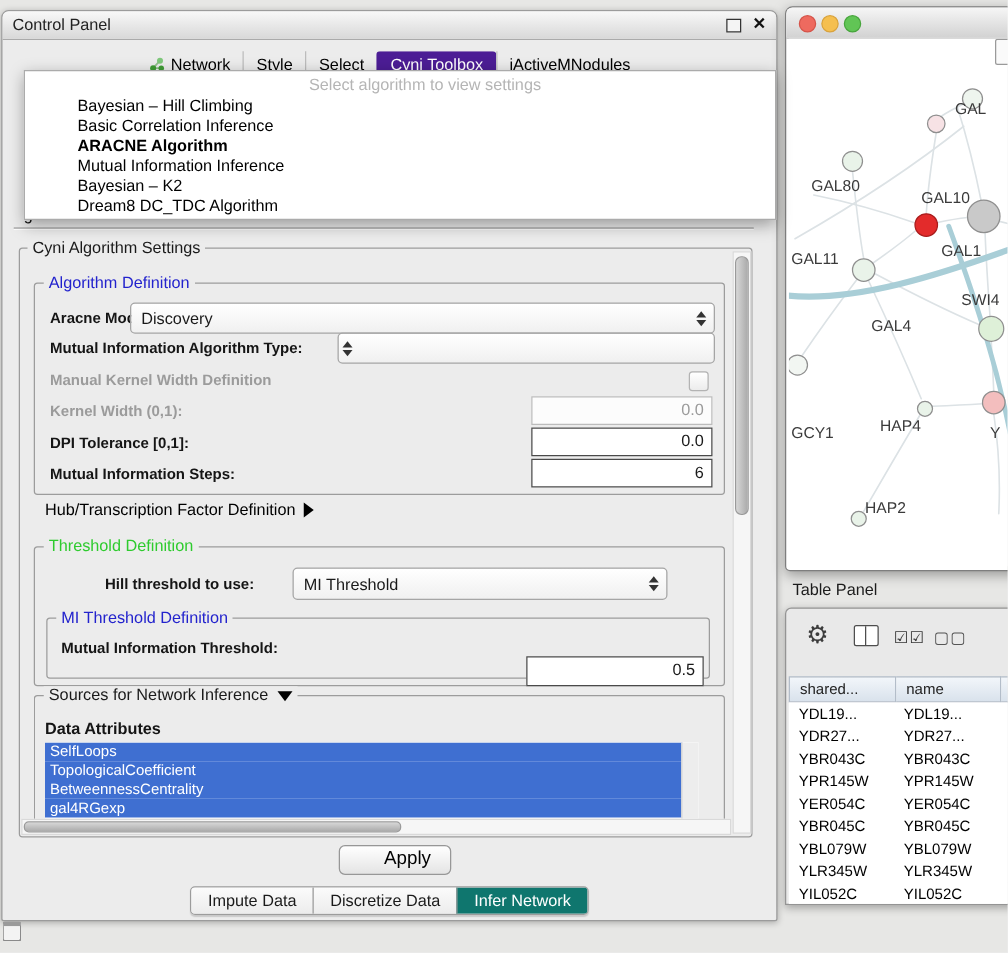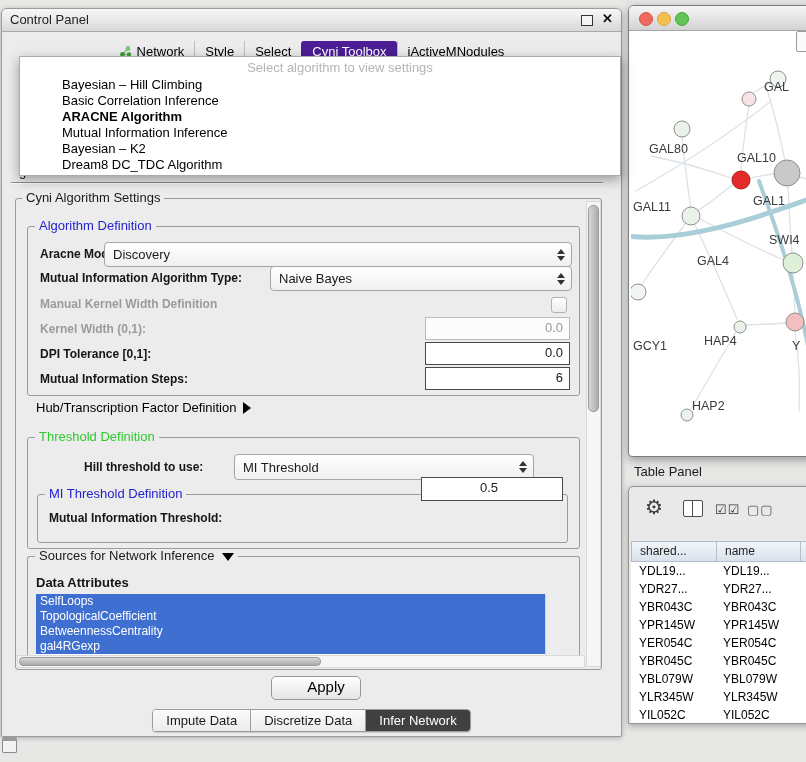--- a/index.html
+++ b/index.html
@@ -63,21 +63,21 @@
   .attr-rows{position:absolute;left:0;top:0;right:13px;bottom:0;}
   .attr-item{height:15px;line-height:15px;background:#3f6fd1;color:#fff;font-size:12px;padding-left:4px;white-space:nowrap;}
   .attr-sb{position:absolute;right:0;top:0;bottom:0;width:13px;background:#ededed;border-left:1px solid #d5d5d5;}
   
   .btn{position:absolute;border:1px solid #979797;border-radius:5px;background:linear-gradient(#ffffff,#e4e4e4);
       font-size:15px;text-align:center;line-height:20px;color:#000;padding-left:20px;}
   .btabs{position:absolute;left:0;right:0;top:700px;display:flex;justify-content:center;}
   .btabs-inner{display:flex;border:1px solid #9c9c9c;border-radius:4px;overflow:hidden;box-shadow:0 1px 1px rgba(0,0,0,.15);}
   .btab{padding:3px 13px;font-size:13px;background:linear-gradient(#fbfbfb,#ececec);border-left:1px solid #9c9c9c;white-space:nowrap;}
   .btab:first-child{border-left:none;}
-  .btab.sel{background:#404040;color:#fff;}
+  .btab.sel{background:#0f766e;color:#fff;}
   
   .netwin{position:absolute;left:628px;top:5px;width:200px;height:450px;background:#fff;
       border:1px solid #7e7e7e;border-radius:6px 6px 4px 4px;box-shadow:0 3px 10px rgba(0,0,0,.35);}
   .nw-titlebar{position:absolute;left:0;top:0;right:0;height:24px;background:linear-gradient(#f6f6f6,#d2d2d2);
       border-bottom:1px solid #a5a5a5;border-radius:5px 5px 0 0;}
   .tl{position:absolute;top:6px;width:12px;height:12px;border-radius:50%;}
   .tl.red{left:10px;background:#ee6a5f;border:1px solid #d5544a;}
   .tl.yel{left:28px;background:#f5bf4f;border:1px solid #d9a33d;}
   .tl.grn{left:46px;background:#61c555;border:1px solid #47a53c;}
   .nw-canvas{position:absolute;left:2px;right:0;top:25px;bottom:3px;background:#fff;overflow:hidden;}
@@ -161,21 +161,20 @@
   <div class="combo" style="left:102px;top:233px;width:466px;height:23px;">
     <span class="ctext">Discovery</span>
     <span class="arrows">
         <i class="up"></i>
         <i class="dn"></i>
       </span>
   </div>
 
   <span class="lbl" style="left:38px;top:262px;">Mutual Information Algorithm Type:</span>
   <div class="combo" style="left:268px;top:257px;width:300px;height:23px;">
-    <span class="ctext">Naive Bayes</span>
     <span class="arrows">
         <i class="up"></i>
         <i class="dn"></i>
       </span>
   </div>
 
   <span class="lbl dis" style="left:38px;top:288px;">Manual Kernel Width Definition</span>
   <div class="cb" style="left:549px;top:288px;"></div>
 
   <span class="lbl dis" style="left:38px;top:313px;">Kernel Width (0,1):</span>
@@ -201,21 +200,21 @@
     <span class="arrows">
         <i class="up"></i>
         <i class="dn"></i>
       </span>
   </div>
 
   <div class="grp" style="left:35px;top:485px;width:529px;height:47px;"></div>
   <span class="grp-title t-blue" style="left:43px;top:478px;">MI Threshold Definition</span>
 
   <span class="lbl" style="left:47px;top:502px;">Mutual Information Threshold:</span>
-  <div class="field" style="left:419px;top:468px;width:134px;height:22px;text-align:center;">0.5</div>
+  <div class="field" style="left:419px;top:516px;width:134px;height:22px;">0.5</div>
 
   <div class="grp" style="left:25px;top:547px;width:551px;height:110px;border-bottom:none;border-radius:3px 3px 0 0;"></div>
   <span class="grp-title" style="left:33px;top:540px;">
     <span>Sources for Network Inference</span>
     <span class="tri-d"></span>
   </span>
 
   <span class="lbl" style="left:34px;top:566px;font-size:13px;">Data Attributes</span>
 
   <div class="attrlist" style="left:34px;top:585px;width:523px;height:61px;">

